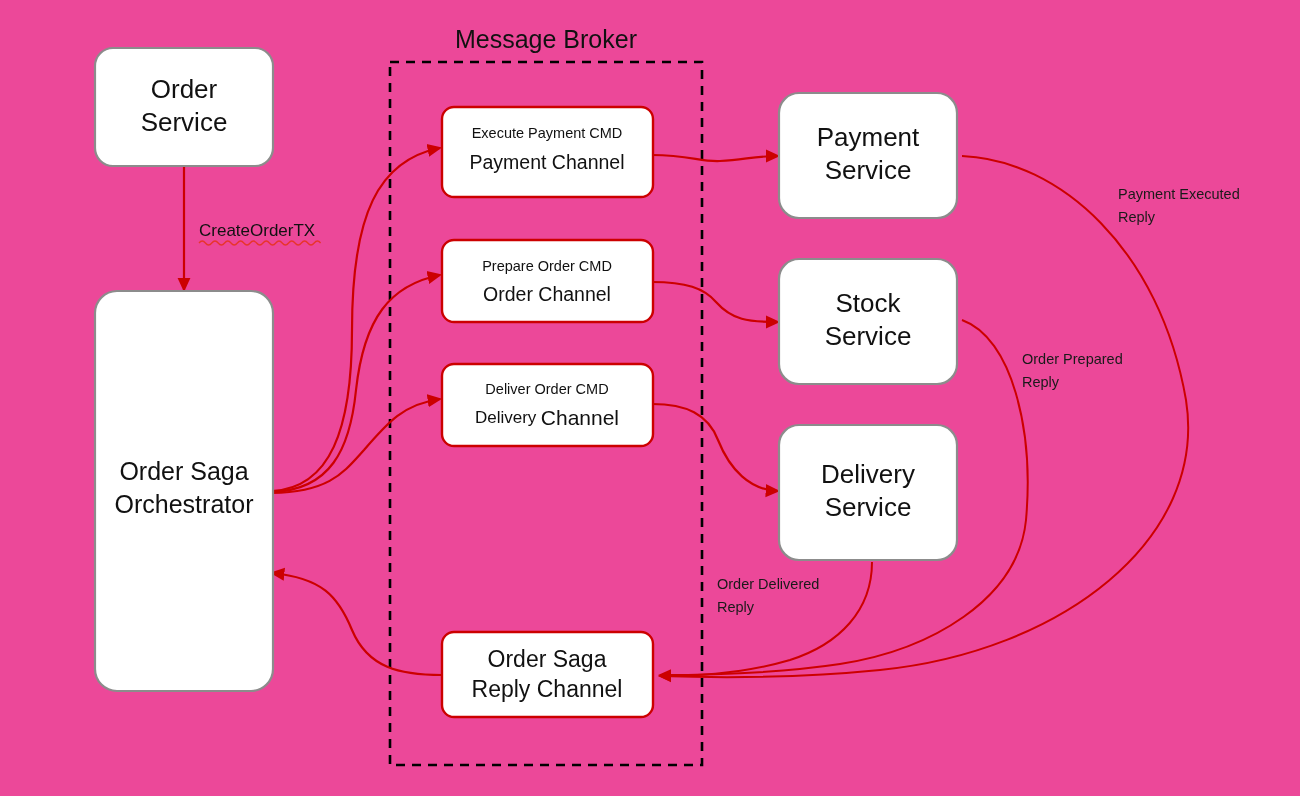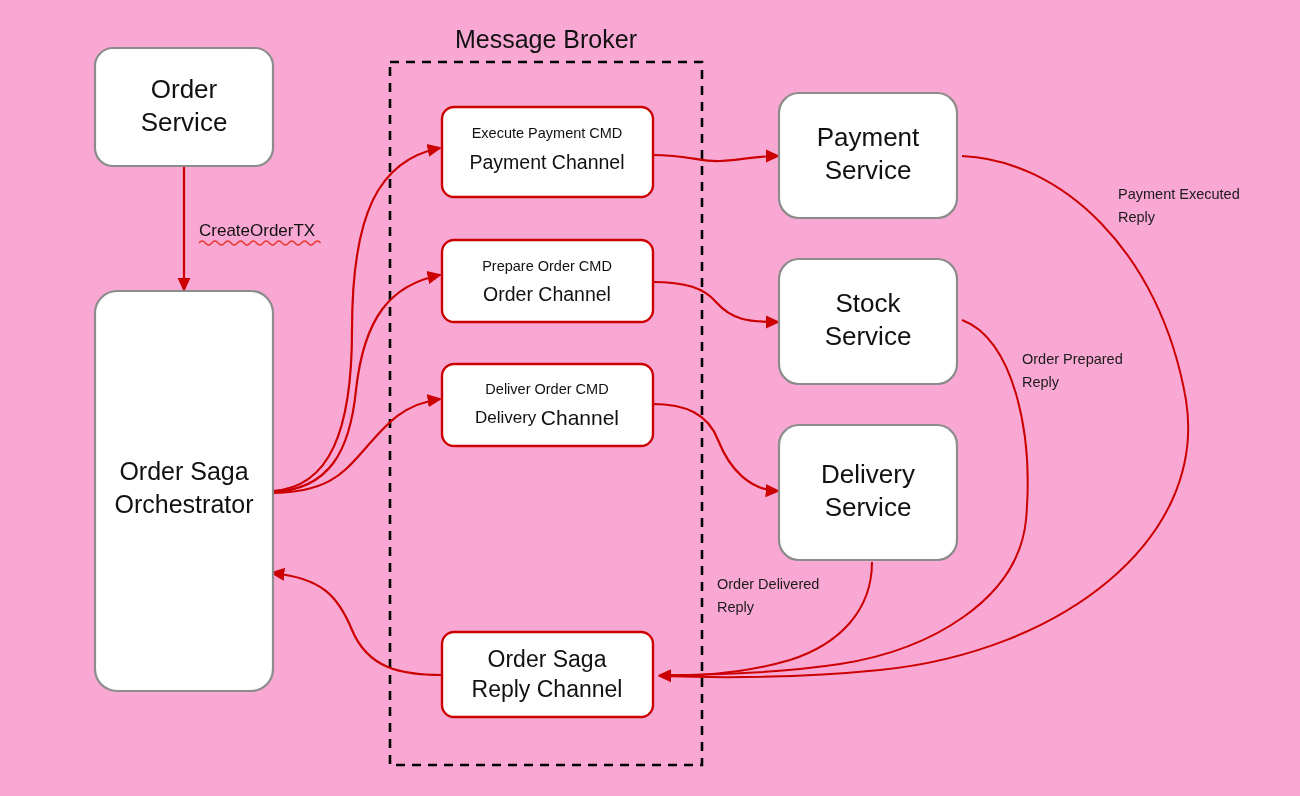--- a/index.html
+++ b/index.html
@@ -10,21 +10,21 @@
   body {
     width: 1300px;
     height: 796px;
     font-family: "Liberation Sans", sans-serif;
     overflow: hidden;
   }
   #diagram-root {
     position: relative;
     width: 1300px;
     height: 796px;
-    background: #f9a8d4;
+    background: #ec4899;
   }
   svg.canvas {
     position: absolute;
     top: 0;
     left: 0;
     width: 1300px;
     height: 796px;
   }
   .box-label {
     font-family: "Liberation Sans", sans-serif;

